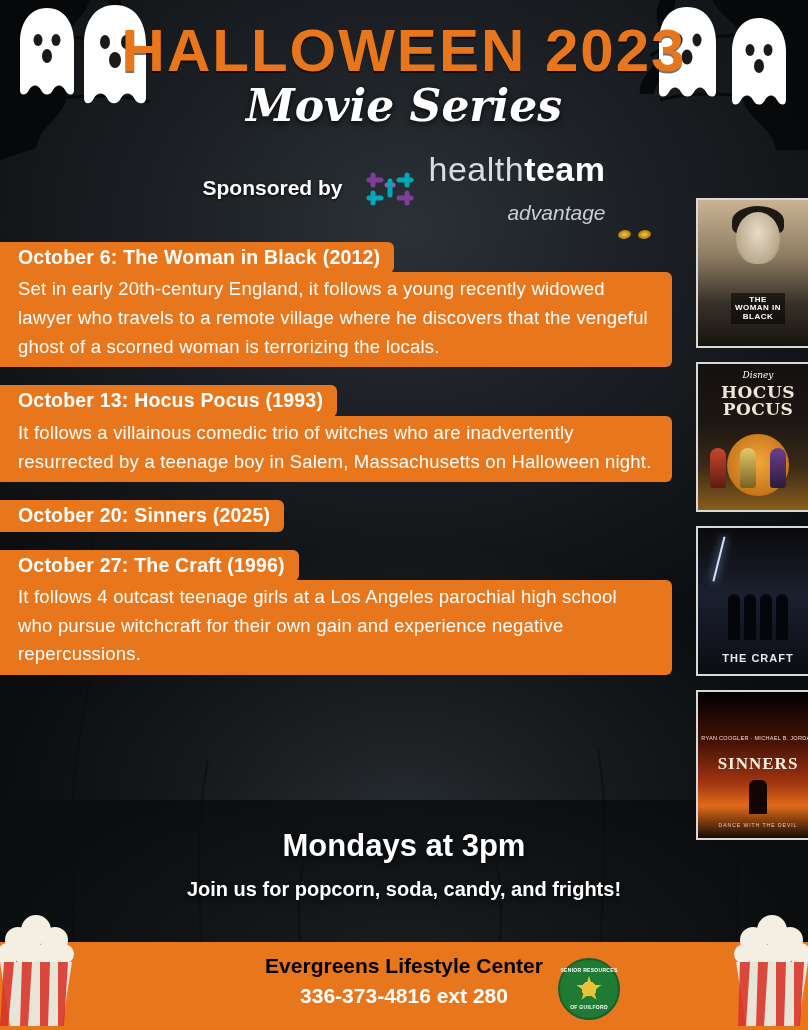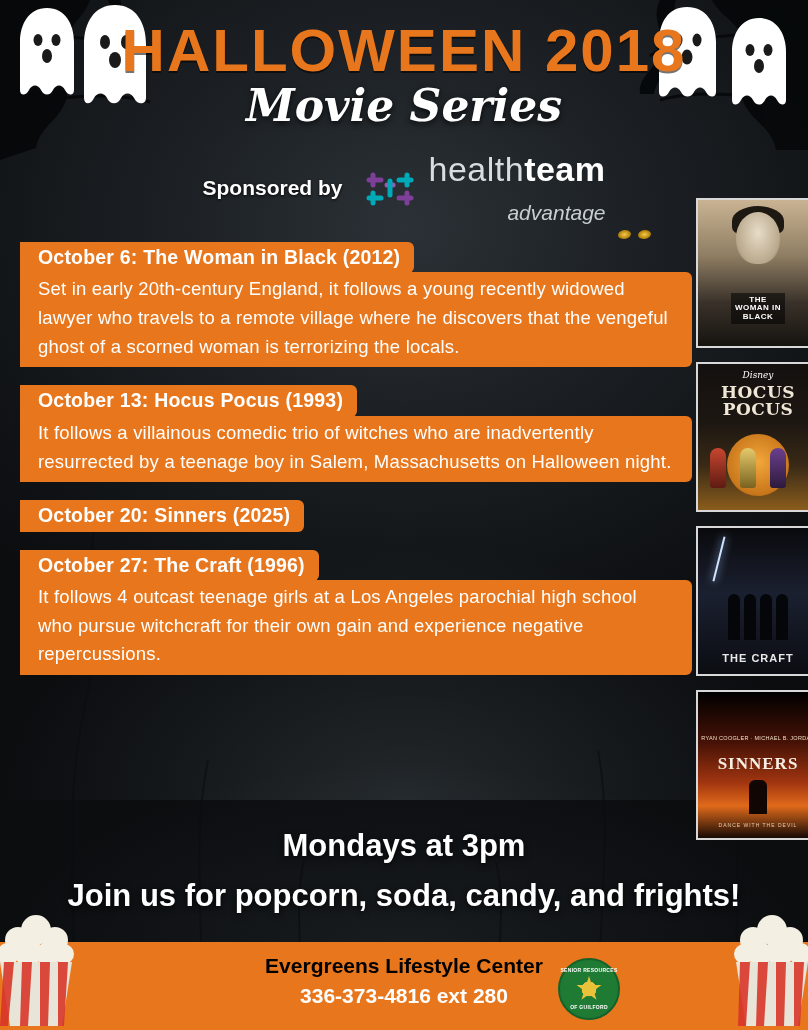--- a/index.html
+++ b/index.html
@@ -88,21 +88,20 @@
     font-size: 21px; font-style: italic; color: #c9ced3;
     text-align: right; margin-top: 16px;
   }
 
   
   .entries {
     position: absolute;
     top: 242px; left: 0;
     width: 680px;
     z-index: 6;
-    margin-left: 20px;
   }
   .entry { margin-bottom: 18px; }
   .band {
     background: #E8761C;
     color: #ffffff;
     display: table;
     padding: 4px 14px 5px 18px;
     border-radius: 0 6px 6px 0;
     font-size: 19.5px;
     font-weight: bold;
@@ -223,21 +222,21 @@
     font-size: 31px;
     font-weight: bold;
     text-shadow: 0 2px 6px rgba(0,0,0,.85);
     z-index: 6;
   }
   .join {
     position: absolute;
     top: 878px; left: 0; right: 0;
     text-align: center;
     color: #ffffff;
-    font-size: 31px;
+    font-size: 20px;
     font-weight: bold;
     text-shadow: 0 2px 6px rgba(0,0,0,.85);
     z-index: 6;
   }
 
   
   .footer {
     position: absolute;
     left: 0; right: 0; bottom: 0; height: 88px;
     background: #E8761C;
@@ -364,21 +363,21 @@
   </div>
   <div class="ghost" style="top:16px; right:16px;">
     <svg width="66" height="92" viewBox="0 0 66 92">
       <path d="M33,2 C15,2 6,18 6,36 L6,84 C6,90 12,90 15,84 C18,78 24,78 27,84 C30,90 36,90 39,84 C42,78 48,78 51,84 C54,90 60,90 60,84 L60,36 C60,18 51,2 33,2 Z" fill="#ffffff"></path>
       <ellipse cx="24" cy="34" rx="4.5" ry="6" fill="#1a1a1a"></ellipse>
       <ellipse cx="42" cy="34" rx="4.5" ry="6" fill="#1a1a1a"></ellipse>
       <ellipse cx="33" cy="50" rx="5" ry="7" fill="#1a1a1a"></ellipse>
     </svg>
   </div>
 
-  <div class="title">HALLOWEEN 2018</div>
+  <div class="title">HALLOWEEN 2023</div>
   <div class="subtitle">Movie Series</div>
 
   <div class="sponsor-row">
     <div class="sponsored-by">Sponsored by</div>
     <div class="ht-logo">
       <div class="ht-mark">
         <svg width="54" height="54" viewBox="0 0 54 54">
           <g fill="none" stroke-width="5" stroke-linecap="round">
             <path d="M10,14 L10,24" stroke="#7d3f98"></path>
             <path d="M6,19 L18,19" stroke="#7d3f98"></path>

